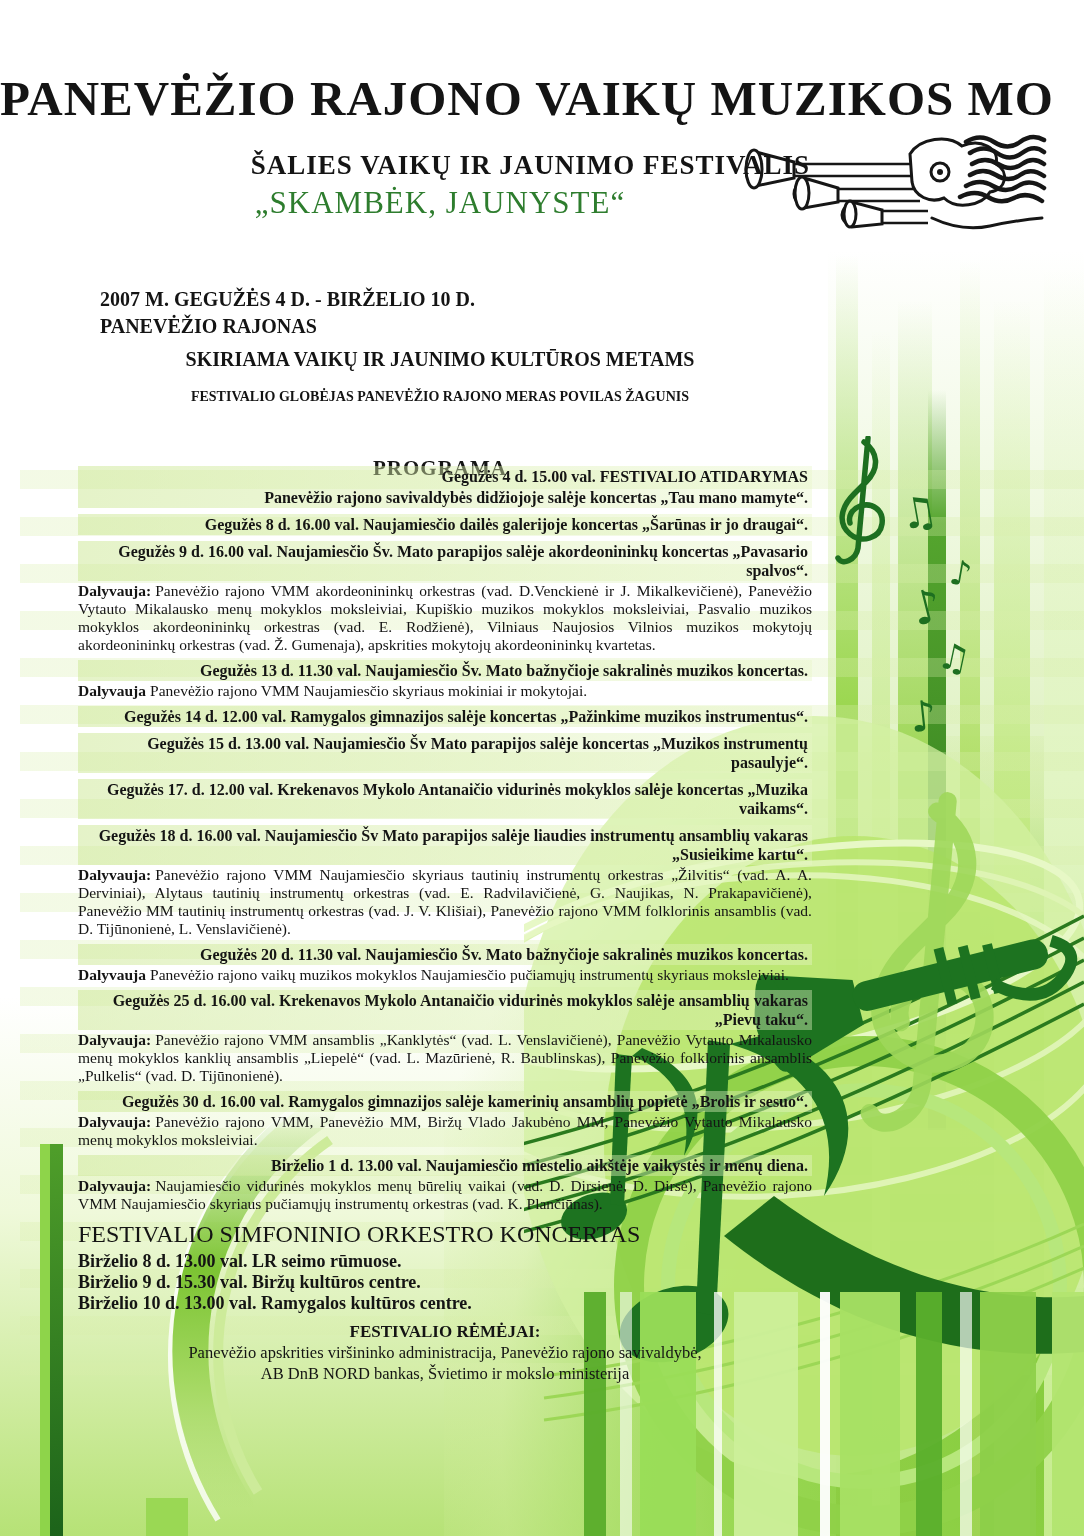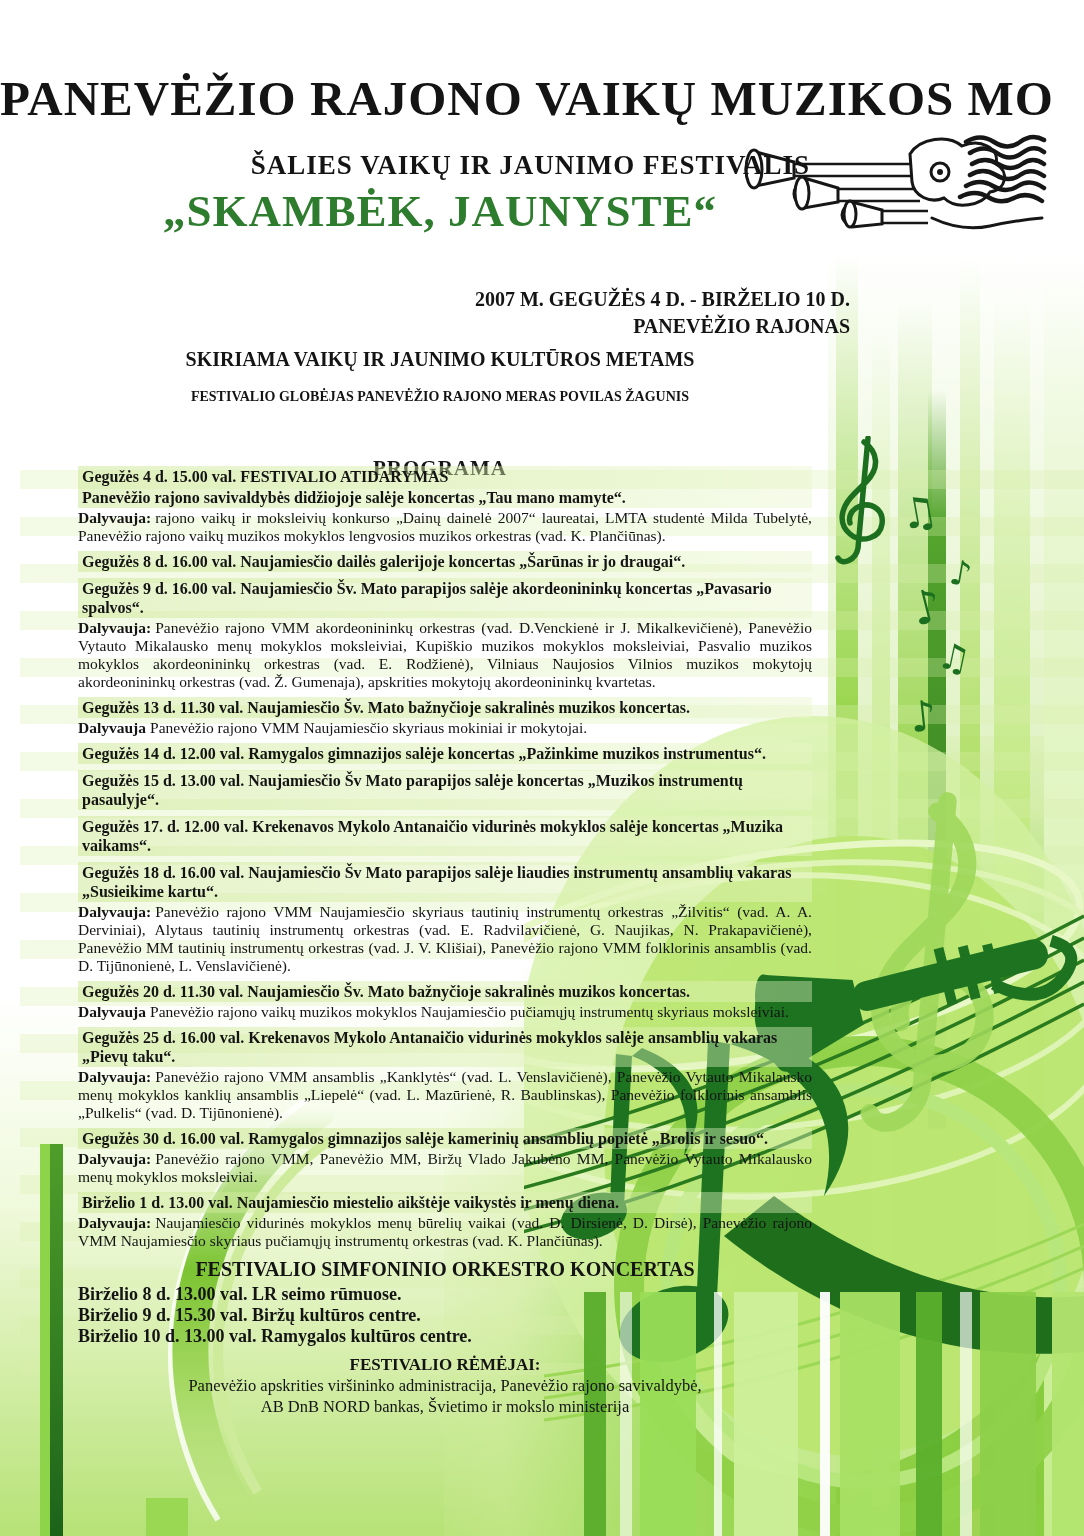--- a/index.html
+++ b/index.html
@@ -18,32 +18,32 @@
     background:radial-gradient(ellipse at 95% 88%,#85cb3b 0%,#9ad854 38%,rgba(205,235,150,.4) 64%,rgba(205,235,150,0) 78%);}
   .bands{position:absolute;left:20px;right:0;top:470px;height:905px;z-index:2;
     background:repeating-linear-gradient(180deg,rgba(216,238,170,.30) 0px,rgba(216,238,170,.30) 19px,rgba(255,255,255,0) 19px,rgba(255,255,255,0) 47px);}
   svg.decor{position:absolute;z-index:2}
   .mini-note{position:absolute;z-index:2;color:#1d6f20;font-family:"DejaVu Sans",sans-serif;line-height:1}
   
   .txt{position:absolute;z-index:5}
   .school-title{top:70px;left:0;width:940px;text-align:center;font-size:49px;font-weight:bold;letter-spacing:1px;white-space:nowrap}
   .title-gap{display:inline-block;width:46px}
   .fest-label{top:150px;left:70px;width:740px;text-align:right;font-size:27px;font-weight:bold;letter-spacing:1px}
-  .fest-name{top:185px;left:70px;width:740px;text-align:center;font-size:45px;font-weight:bold;letter-spacing:1px;color:#2e7d2e}
-  .date-block{top:286px;left:100px;width:750px;text-align:right;font-size:20px;font-weight:bold;line-height:27px}
+  .fest-name{top:185px;left:70px;width:740px;text-align:center;font-size:31px;font-weight:normal;letter-spacing:1px;color:#2e7d2e}
+  .date-block{top:286px;left:100px;width:750px;text-align:left;font-size:20px;font-weight:bold;line-height:27px}
   .dedication{top:348px;left:70px;width:740px;text-align:center;font-size:20px;font-weight:bold}
   .patron{top:389px;left:40px;width:800px;text-align:center;font-size:14px;font-weight:bold}
   .program-title{top:456px;left:70px;width:740px;text-align:center;font-size:21px;font-weight:bold;letter-spacing:1px}
   #flow{position:absolute;z-index:5;top:466px;left:78px;width:734px}
   .entry{margin-bottom:6px}
-  .e-head{text-align:left;font-weight:bold;font-size:16px;line-height:19px;padding:1px 4px;
+  .e-head{text-align:right;font-weight:bold;font-size:16px;line-height:19px;padding:1px 4px;
     background:linear-gradient(90deg,rgba(203,231,146,.50),rgba(232,246,200,.40));}
   .e-body{margin:1px 0 0 0;font-size:15.5px;line-height:18px;text-align:justify}
   .e-body b{margin-right:4px}
-  .sym-title{margin:8px 0 3px 0;text-align:center;font-weight:bold;font-size:20px}
+  .sym-title{margin:8px 0 3px 0;font-weight:normal;font-size:24px}
   .sym-line{font-weight:bold;font-size:18px;line-height:21px}
   .sponsors-title{margin-top:8px;text-align:center;font-weight:bold;font-size:17px}
   .sponsor-line{text-align:center;font-size:16.5px;line-height:21px}
 </style>
 </head>
 <body>
 
 <div class="right-wash"></div>
 <div class="bg-bottom"></div>
 <div class="bg-bottom-right"></div>
@@ -192,21 +192,20 @@
 
 <div class="txt dedication">SKIRIAMA VAIKŲ IR JAUNIMO KULTŪROS METAMS</div>
 <div class="txt patron">FESTIVALIO GLOBĖJAS PANEVĖŽIO RAJONO MERAS POVILAS ŽAGUNIS</div>
 <div class="txt program-title">PROGRAMA</div>
 
 <div id="flow">
 
   <div class="entry">
     <div class="e-head">Gegužės 4 d. 15.00 val. FESTIVALIO ATIDARYMAS</div>
     <div class="e-head">Panevėžio rajono savivaldybės didžiojoje salėje koncertas „Tau mano mamyte“.</div>
-    <p class="e-body"><b>Dalyvauja:</b><span>rajono vaikų ir moksleivių konkurso „Dainų dainelė 2007“ laureatai, LMTA studentė Milda Tubelytė, Panevėžio rajono vaikų muzikos mokyklos lengvosios muzikos orkestras (vad. K. Plančiūnas).</span></p>
   </div>
 
   <div class="entry">
     <div class="e-head">Gegužės 8 d. 16.00 val. Naujamiesčio dailės galerijoje koncertas „Šarūnas ir jo draugai“.</div>
   </div>
 
   <div class="entry">
     <div class="e-head">Gegužės 9 d. 16.00 val. Naujamiesčio Šv. Mato parapijos salėje akordeonininkų koncertas „Pavasario spalvos“.</div>
     <p class="e-body"><b>Dalyvauja:</b><span>Panevėžio rajono VMM akordeonininkų orkestras (vad. D.Venckienė ir J. Mikalkevičienė), Panevėžio Vytauto Mikalausko menų mokyklos moksleiviai, Kupiškio muzikos mokyklos moksleiviai, Pasvalio muzikos mokyklos akordeonininkų orkestras (vad. E. Rodžienė), Vilniaus Naujosios Vilnios muzikos mokytojų akordeonininkų orkestras (vad. Ž. Gumenaja), apskrities mokytojų akordeonininkų kvartetas.</span></p>
   </div>

